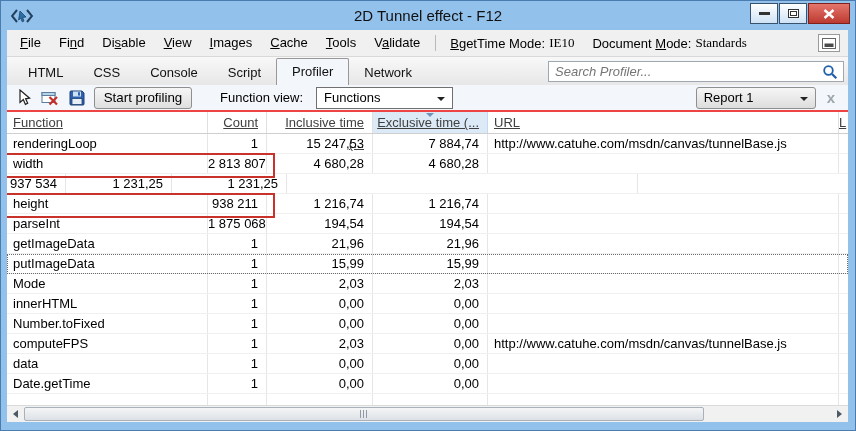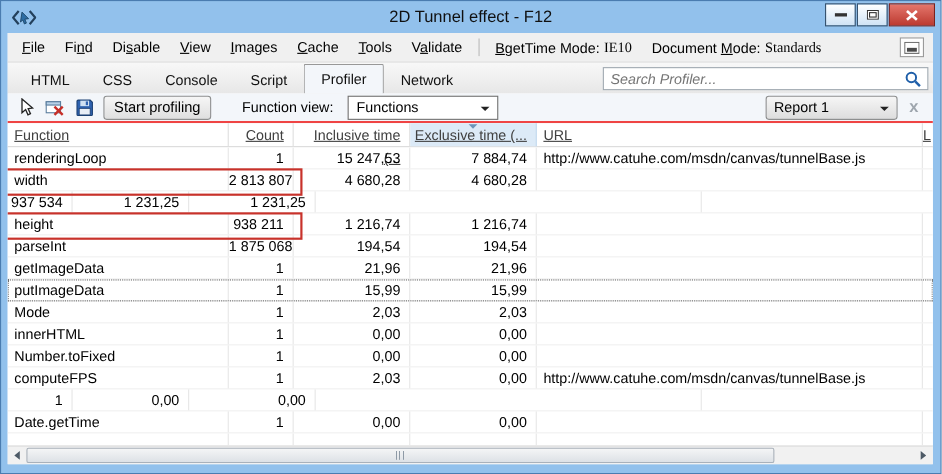--- a/index.html
+++ b/index.html
@@ -293,20 +293,21 @@
       </div>
       <div class="row">
         <div class="cell c-fn">computeFPS</div>
         <div class="cell c-count num">1</div>
         <div class="cell c-inc num">2,03</div>
         <div class="cell c-exc num">0,00</div>
         <div class="cell c-url">http://www.catuhe.com/msdn/canvas/tunnelBase.js</div>
         <div class="cell c-line"></div>
       </div>
       <div class="row">
+        <div class="cell c-fn">data</div>
         <div class="cell c-count num">1</div>
         <div class="cell c-inc num">0,00</div>
         <div class="cell c-exc num">0,00</div>
         <div class="cell c-url"></div>
         <div class="cell c-line"></div>
       </div>
       <div class="row">
         <div class="cell c-fn">Date.getTime</div>
         <div class="cell c-count num">1</div>
         <div class="cell c-inc num">0,00</div>

